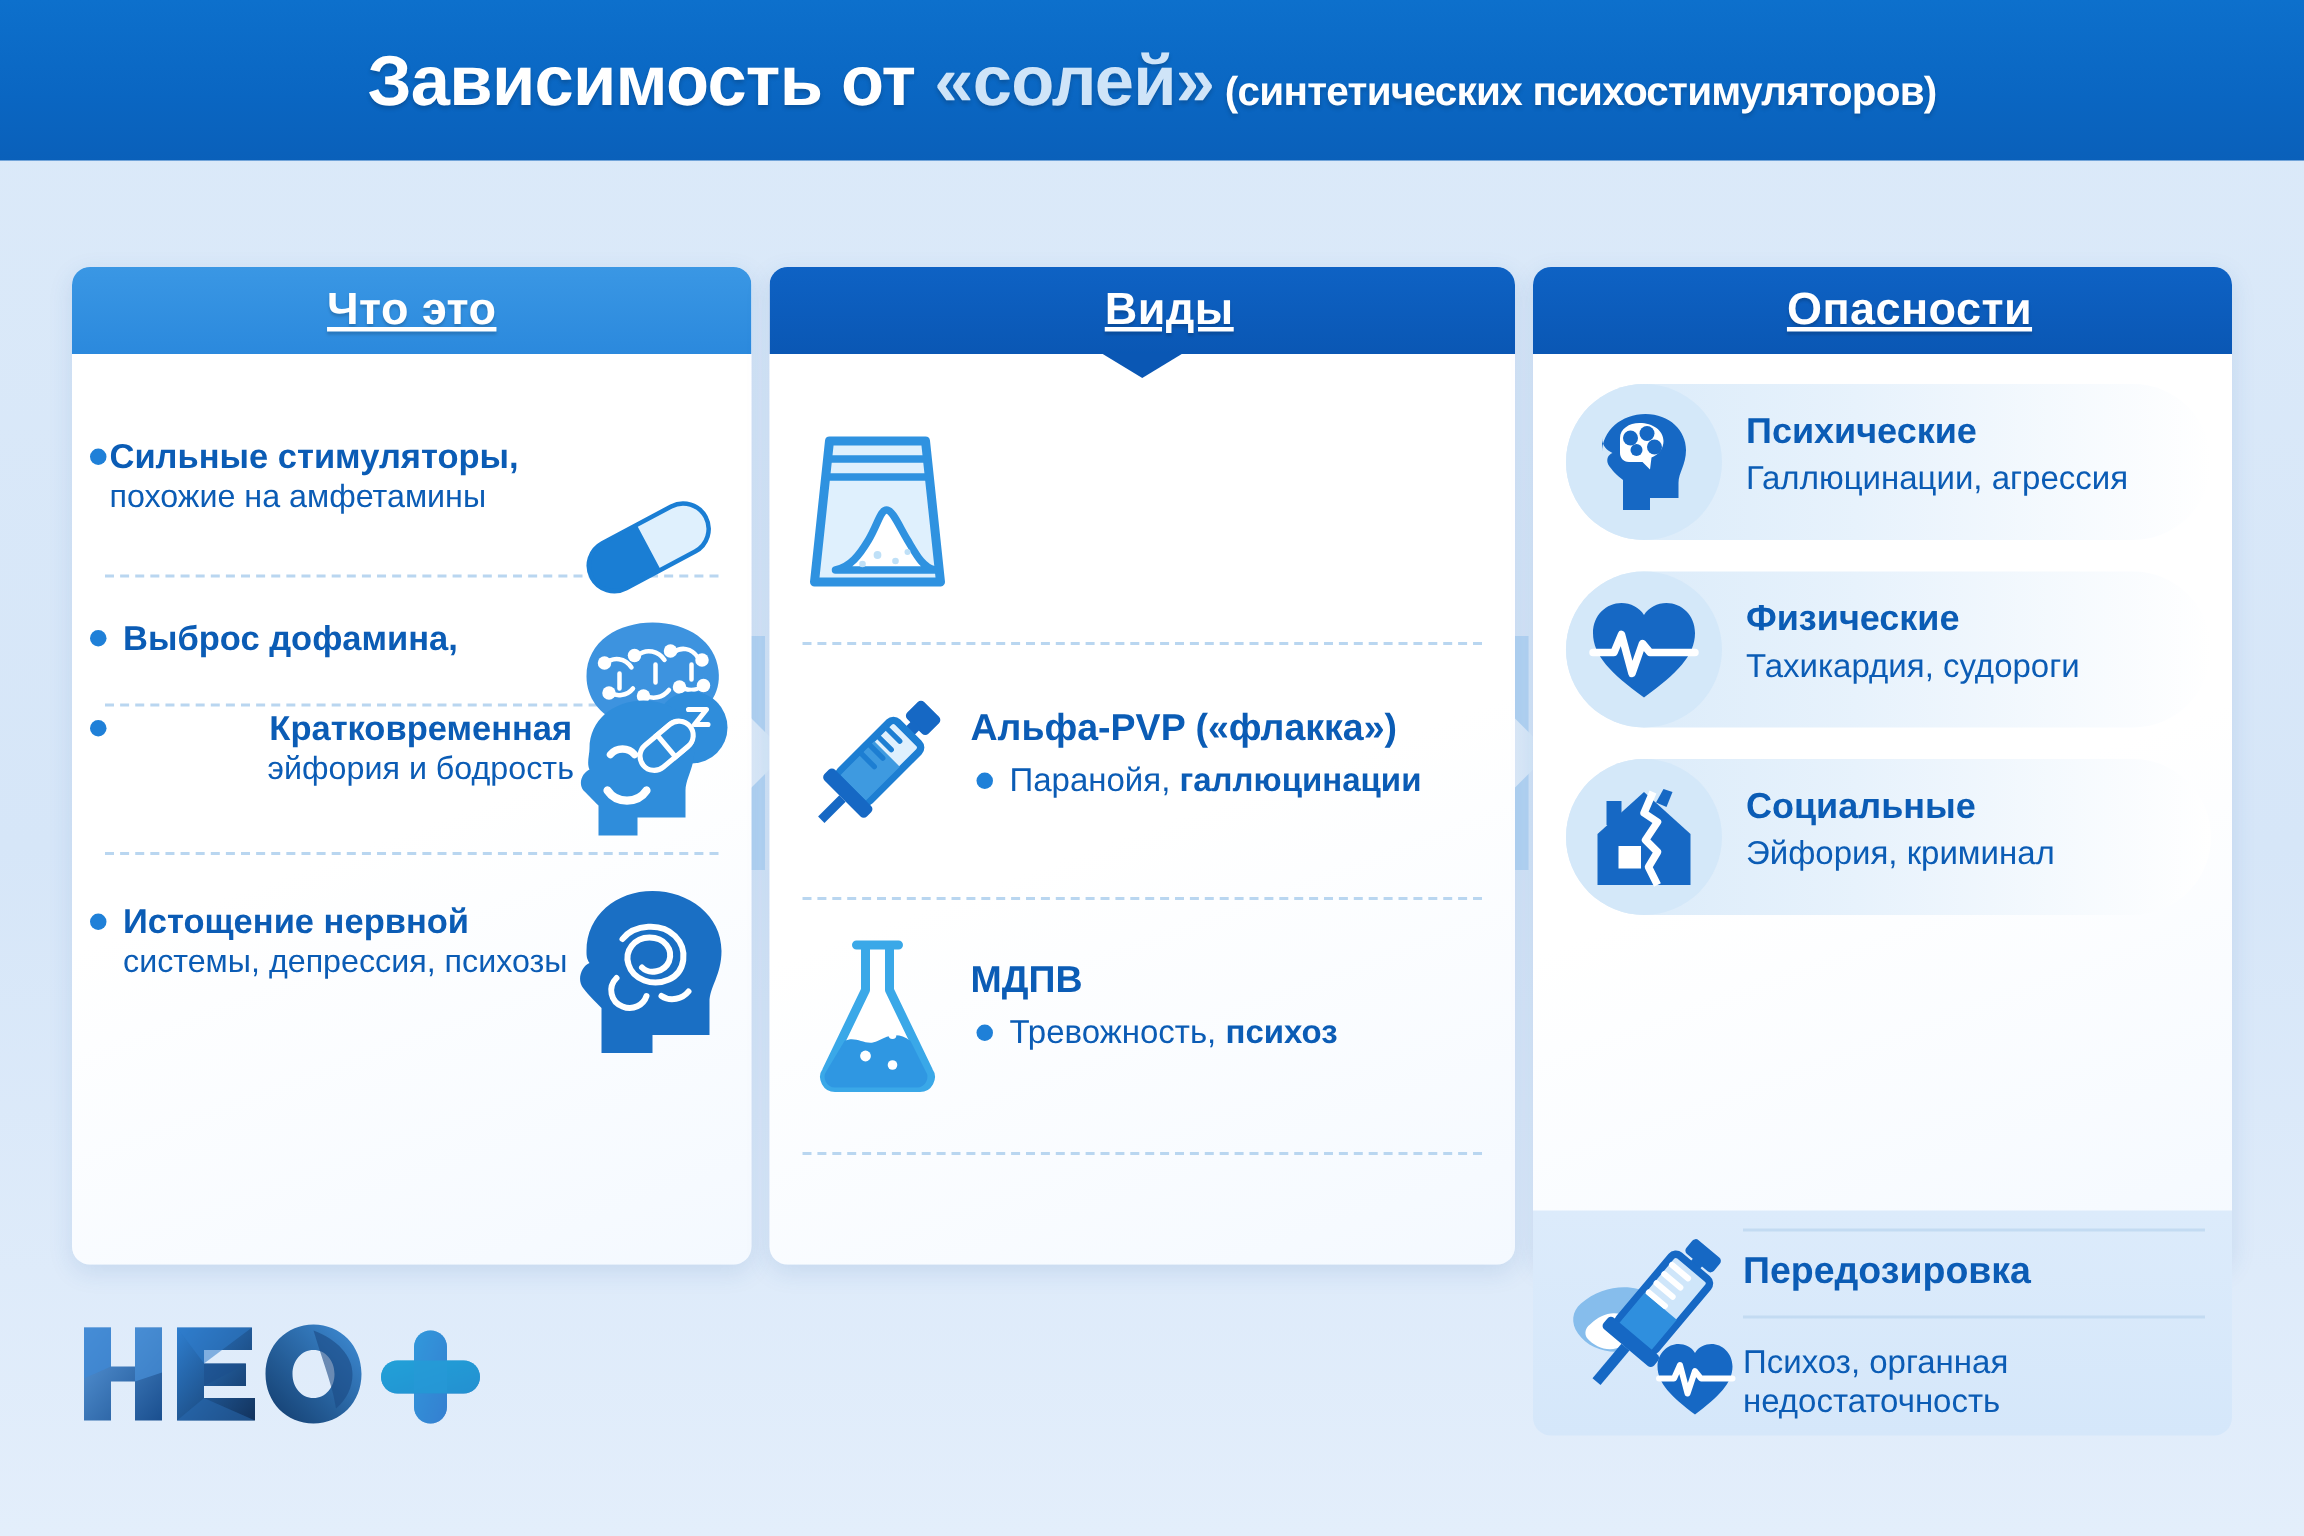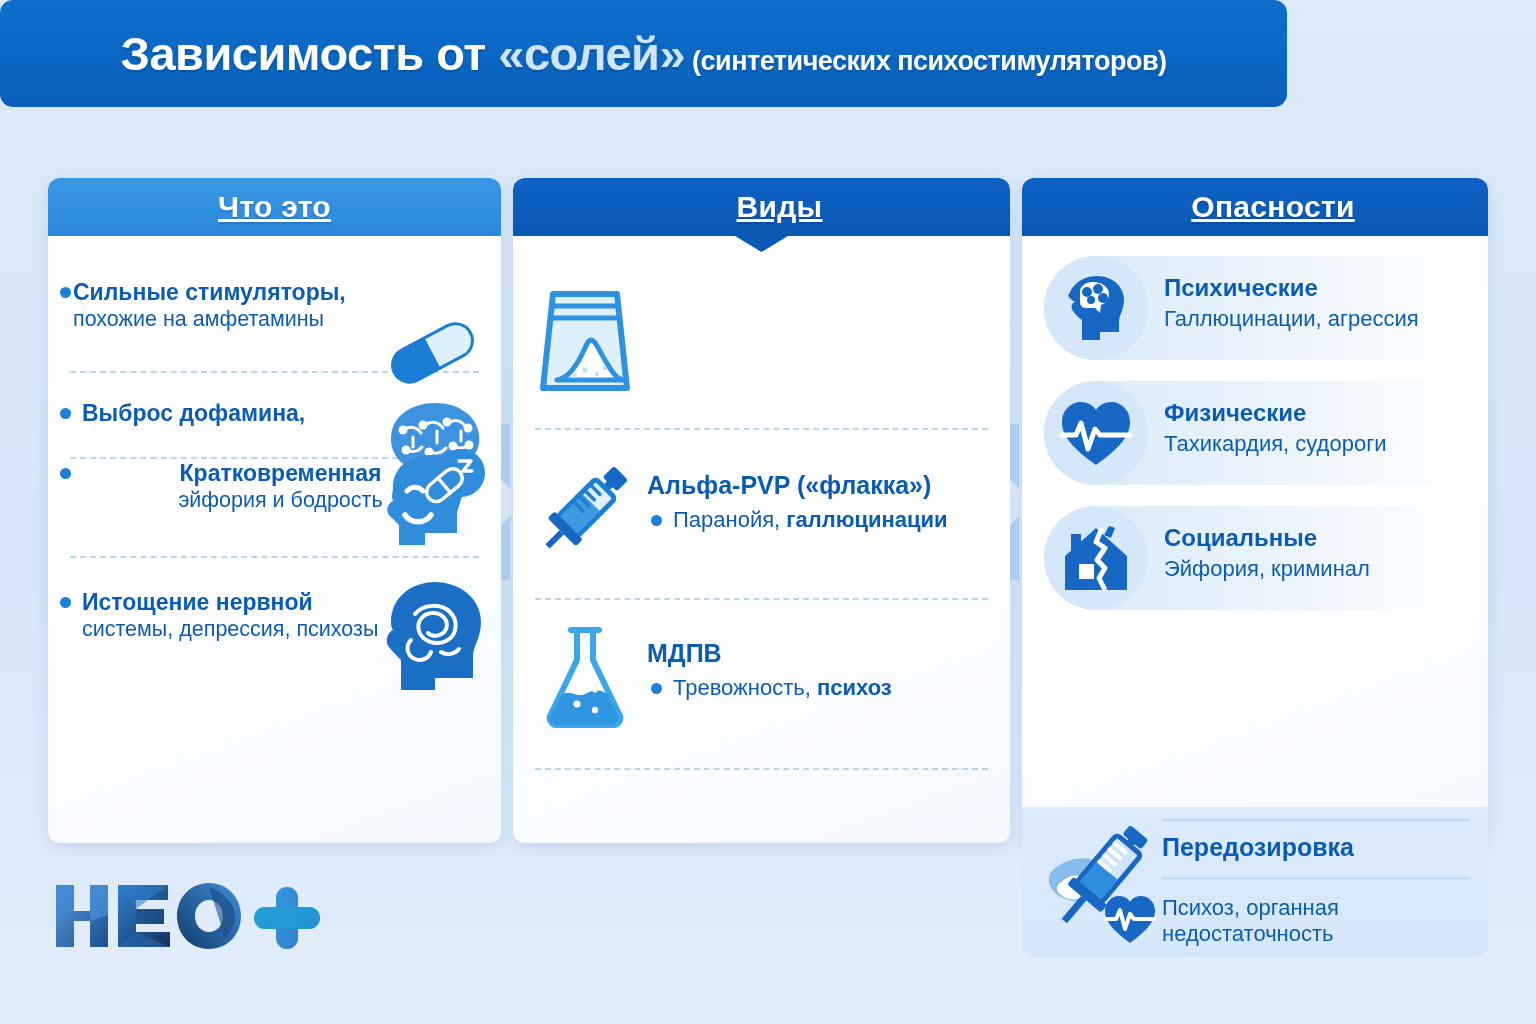--- a/index.html
+++ b/index.html
@@ -9,23 +9,23 @@
     overflow: hidden;
   }
   body {
     background: linear-gradient(180deg, #dceaf9 0%, #d6e6f8 55%, #e3eefb 100%);
     position: relative;
   }
 
   
   .header {
     position: absolute; left: 0; top: 0;
-    width: 1287px; height: 107px;
+    width: 1536px; height: 107px;
     background: linear-gradient(180deg, #0d70cc 0%, #0a66c2 60%, #0a60ba 100%);
-    display: flex; align-items: center; justify-content: center; border-radius: 13px;
+    display: flex; align-items: center; justify-content: center;
   }
   .header-title {
     white-space: nowrap;
     text-shadow: 0 2px 3px rgba(0,0,0,.18);
     letter-spacing: -0.5px;
   }
   .header-title .t-main {
     font-size: 47px; font-weight: bold; color: #ffffff;
   }
   .header-title .t-quoted {
@@ -162,21 +162,21 @@
   <div class="arrow" style="left:478px;"></div>
   <div class="arrow-bar" style="left:1001px;"></div>
   <div class="arrow" style="left:987px;"></div>
 
   <div class="card" id="card1">
     <div class="card-head head-light">
       <span class="card-head-label u">Что это</span>
     </div>
     <div class="c1-body">
 
-      <div class="c1-item" style="margin-top:16px;padding-left:25px;">
+      <div class="c1-item" style="margin-top:28px;padding-left:25px;">
         <span class="bullet-sq"></span>
         <div class="c1-line1">Сильные стимуляторы,</div>
         <div class="c1-line2">похожие на амфетамины</div>
 
         <svg style="position:absolute;right:14px;top:38px;" width="110" height="72" viewBox="0 0 110 72">
           <g transform="rotate(-28 55 36)">
             <rect x="12" y="20" width="86" height="34" rx="17" fill="#dff0fd"></rect>
             <path d="M29 20h26v34H29a17 17 0 0 1 0-34z" fill="#1a7ed4"></path>
             <rect x="12" y="20" width="86" height="34" rx="17" fill="none" stroke="#1a7ed4" stroke-width="3"></rect>
           </g>

